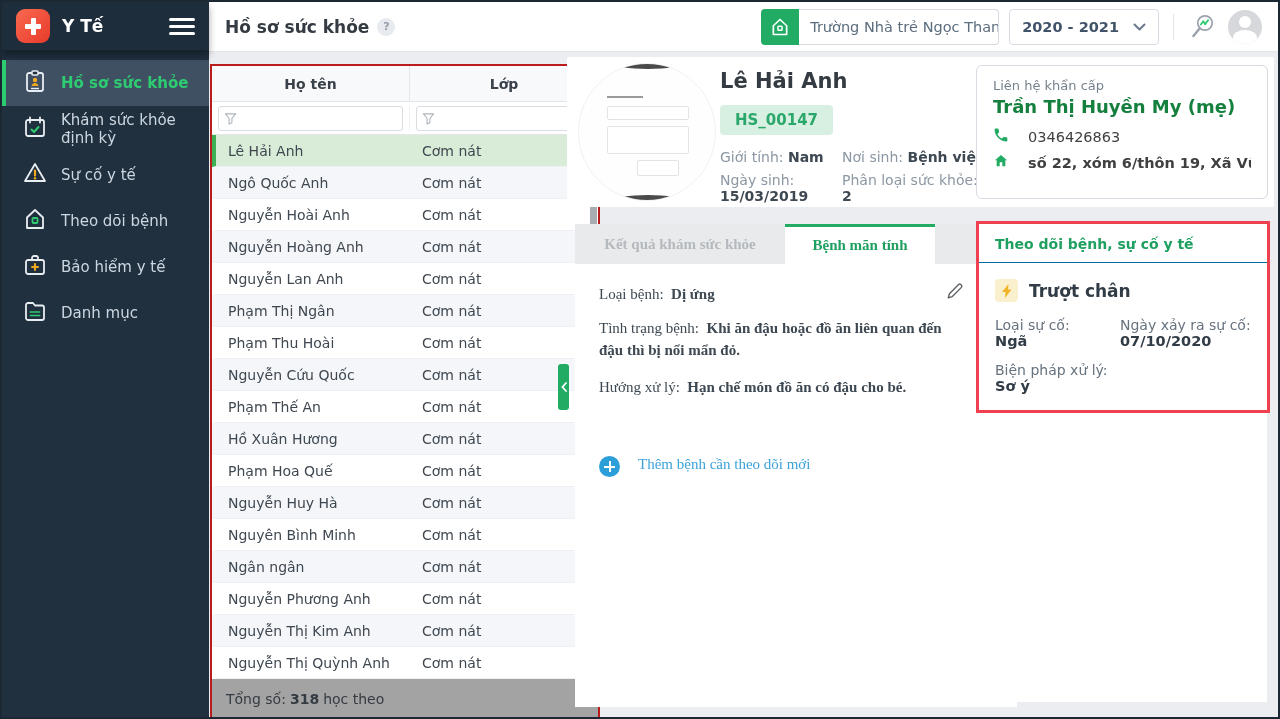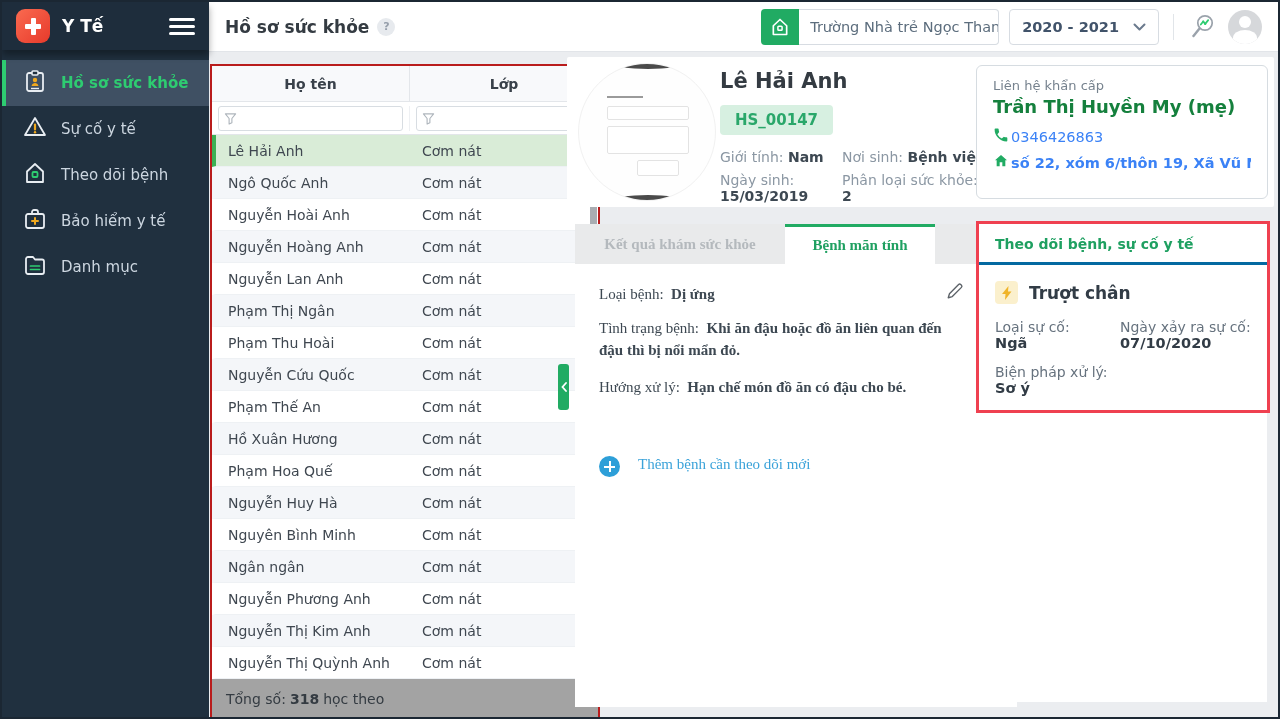--- a/index.html
+++ b/index.html
@@ -72,21 +72,21 @@
   .student-main { position:absolute; left:153px; top:12px; }
   .student-name { font-size:21px; font-weight:700; color:#343b42; }
   .student-code { display:inline-block; margin-top:12px; padding:6px 15px; background:#d7f0e1; color:#2aa76a; border-radius:4px; font-size:15px; font-weight:700; }
   .info-grid { margin-top:14px; display:grid; grid-template-columns:122px auto; column-gap:0; row-gap:7px; font-size:14px; }
   .info-label { color:#8b97a3; }
   .info-value { color:#3d4852; font-weight:700; }
   .cell-nowrap { white-space:nowrap; }
   .contact-card { position:absolute; right:6px; top:8px; width:292px; height:134px; border:1px solid #d6dce1; border-radius:6px; padding:12px 16px; background:#fff; }
   .contact-title { font-size:13px; color:#76828e; }
   .contact-name { font-size:18px; font-weight:700; color:#15803d; margin-top:3px; }
-  .contact-row { display:flex; align-items:center; gap:2px; margin-top:10px; font-size:14.5px; color:#3b82f6; white-space:nowrap; overflow:hidden; }
+  .contact-row { display:flex; align-items:center; gap:19px; margin-top:10px; font-size:14.5px; color:#404040; white-space:nowrap; overflow:hidden; }
   .contact-row.addr { font-weight:600; margin-top:7px; }
 
   
   .tabs-card { position:absolute; left:573px; top:222px; width:442px; height:483px; background:#fff;font-family:Liberation Serif, serif; }
   .tabstrip { display:flex; height:40px; background:#e9eaeb; }
   .tab { display:flex; align-items:center; justify-content:center; font-size:15px; font-weight:600; cursor:pointer; }
   .tab.inactive { width:210px; color:#b4b9bd; background:#e9eaeb; }
   .tab.active { width:150px; background:#fff; color:#1fa061; border-top:3px solid #21ab63; }
   .tab-content { padding:22px 24px 0 24px; position:relative; }
   .d-head { display:flex; align-items:flex-start; }
@@ -97,21 +97,21 @@
   .d-icons button { background:none; border:none; cursor:pointer; padding:0; }
   .d-par { margin-top:15px; font-size:15px; color:#3d4852; line-height:1.45; max-width:344px; }
   .add-link { display:flex; gap:18px; margin-top:58px; cursor:pointer; }
   .add-link .plus { width:21px; height:21px; border-radius:50%; background:#2d9fd8; position:relative; flex:0 0 auto; }
   .add-link .plus::before { content:""; position:absolute; left:5px; top:9.5px; width:11px; height:2px; background:#fff; }
   .add-link .plus::after  { content:""; position:absolute; left:9.5px; top:5px; width:2px; height:11px; background:#fff; }
   .add-link .txt { color:#3aa2d9; font-size:15px; }
 
   
   .incident-card { position:absolute; left:977px; top:222px; width:288px; height:478px; background:#fff; }
-  .incident-title { padding:12px 16px 10px 16px; font-size:14px; font-weight:600; color:#1fa061; border-bottom:3px solid #0369a1; }
+  .incident-title { padding:12px 16px 10px 16px; font-size:14px; font-weight:600; color:#1fa061; border-bottom:1px solid #0369a1; }
   .incident-body { padding:16px 16px 0 16px; }
   .event-row { display:flex; align-items:center; gap:11px; }
   .bolt-badge { width:23px; height:23px; border-radius:4px; background:#fbf0cd; display:flex; align-items:center; justify-content:center; }
   .event-name { font-size:17px; font-weight:700; color:#323c46; }
   .inc-grid { margin-top:15px; display:grid; grid-template-columns:125px auto; row-gap:8px; font-size:14px; }
   .inc-label { color:#66727e; }
   .inc-value { font-weight:700; color:#323c46; font-size:14.5px; }
   .inc-row2 { margin-top:13px; font-size:14px; }
   .red-box { position:absolute; left:974px; top:219px; width:294px; height:192px; border:3px solid #ef4050; z-index:6; pointer-events:none; }
 </style>
@@ -135,20 +135,30 @@
         <span>
           <svg width="24" height="24" viewBox="0 0 24 24" fill="none">
               <rect x="4" y="4" width="16" height="18" rx="2" stroke="#e8edf2" stroke-width="1.8"></rect>
               <rect x="9" y="2" width="6" height="4" rx="1" fill="#20303f" stroke="#e8edf2" stroke-width="1.6"></rect>
               <circle cx="12" cy="11" r="2.2" fill="#f0a91f"></circle>
               <path d="M8.5 17c.7-2.2 2-3 3.5-3s2.8.8 3.5 3z" fill="#f0a91f"></path>
               <path d="M8 19.5h8" stroke="#e8edf2" stroke-width="1.4"></path>
             </svg>
         </span>
         <span class="mi-label">Hồ sơ sức khỏe</span>
+      </div>
+      <div class="menu-item">
+        <span>
+          <svg width="24" height="24" viewBox="0 0 24 24" fill="none">
+              <rect x="3" y="5" width="18" height="16" rx="2" stroke="#e8edf2" stroke-width="1.8"></rect>
+              <path d="M7 2.5v5M17 2.5v5" stroke="#e8edf2" stroke-width="1.8" stroke-linecap="round"></path>
+              <path d="M8.5 14.5l2.5 2.5 4.5-5" stroke="#2ecc71" stroke-width="2" fill="none" stroke-linecap="round" stroke-linejoin="round"></path>
+            </svg>
+        </span>
+        <span class="mi-label">Khám sức khỏe định kỳ</span>
       </div>
       <div class="menu-item">
         <span>
           <svg width="24" height="24" viewBox="0 0 24 24" fill="none">
               <path d="M12 3L22 20H2L12 3z" stroke="#e8edf2" stroke-width="1.8" stroke-linejoin="round"></path>
               <path d="M12 9.5v5" stroke="#f0a91f" stroke-width="2.2" stroke-linecap="round"></path>
               <circle cx="12" cy="17.3" r="1.2" fill="#f0a91f"></circle>
             </svg>
         </span>
         <span class="mi-label">Sự cố y tế</span>

